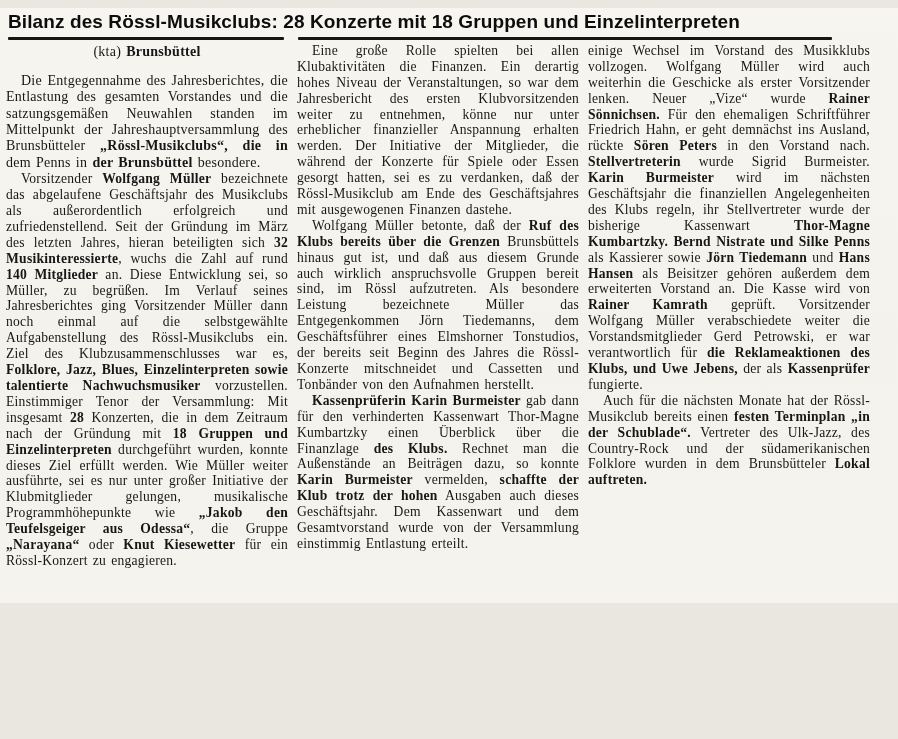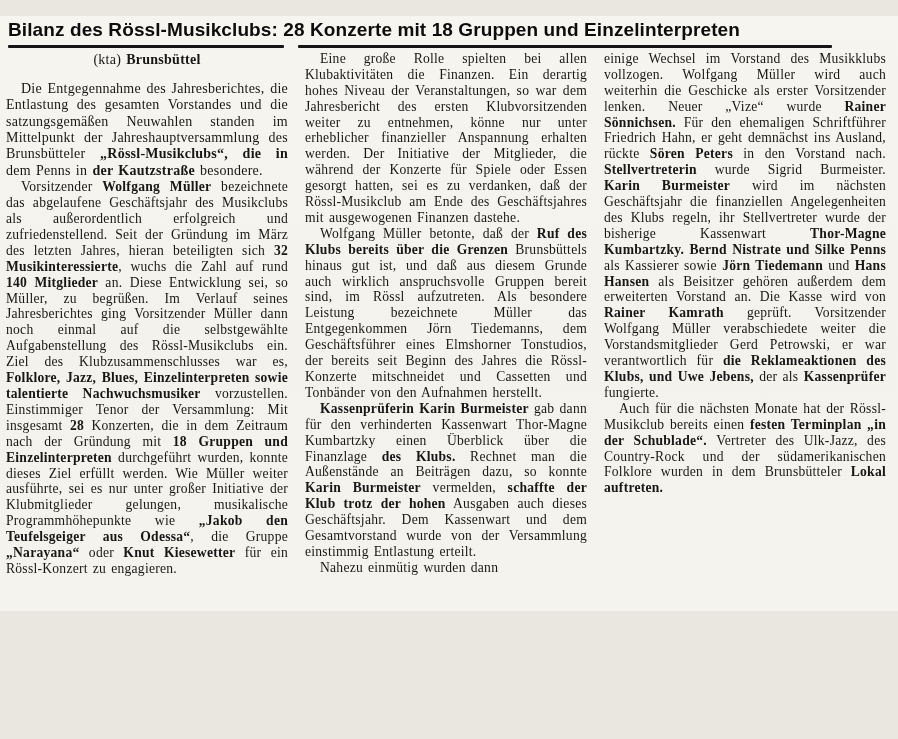--- a/index.html
+++ b/index.html
@@ -1,37 +1,37 @@
 <!DOCTYPE html>
 <html lang="de"><head>
 <meta charset="utf-8">
 <style>
   html,body { margin:0; padding:0; background:#e9e7e0; }
   .page {
-    position:relative; width:898px; height:595px; margin:16px auto;
+    position:relative; width:898px; height:595px; margin:8px auto;
     box-sizing:border-box; padding:4px 8px 0 6px;
     background:linear-gradient(180deg,#f7f5f0 0%,#f4f2ec 55%,#f5f3ed 100%);
     color:#141414; overflow:hidden;
     font-family:"Liberation Serif", serif;
   }
   .kicker {
     font-family:"Liberation Sans", sans-serif;
     font-weight:bold; font-size:19px; line-height:1.1;
     letter-spacing:0.1px; color:#0d0d0d; padding-left:2px;
   }
   .kicker-rules { display:flex; gap:14px; margin:4px 0 3px 2px; }
   .kicker-rule { height:3px; background:#161616; border-radius:1px; }
   .kicker-rule.seg1 { width:276px; }
   .kicker-rule.seg2 { width:534px; }
   .headline {
     font-family:"Liberation Serif", serif;
     font-weight:bold; font-size:35px; line-height:1.05;
     letter-spacing:-0.4px; color:#0b0b0b; margin:2px 0 7px 0;
   }
-  .columns { display:flex; gap:17px; align-items:flex-start; }
+  .columns { display:flex; gap:9px; align-items:flex-start; }
   .col {
     width:282px; flex:0 0 282px;
     font-size:13.6px; line-height:15.9px;
     letter-spacing:0.25px; word-spacing:1.4px;
     text-align:justify; hyphens:auto; color:#171717;
   }
   .byline { text-align:center; font-size:14px; margin:1px 0 13px 0; }
   .byline .loc { font-weight:bold; }
   .para { margin:0; text-indent:15px; }
   .para.noindent { text-indent:0; }
@@ -52,29 +52,28 @@
 
 
   <div class="columns">
 
     <div class="col">
       <div class="byline">
         <span>(kta)</span>
         <span> </span>
         <span class="loc">Brunsbüttel</span>
       </div>
-    <p class="para lead"><span>Die Entgegennahme des Jahresberichtes, die Entlastung des gesamten Vorstandes und die satzungsgemäßen Neuwahlen standen im Mittelpunkt der Jahreshauptversammlung des Brunsbütteler </span><span class="b">„Rössl-Musikclubs“, die in</span><span> dem Penns in </span><span class="b">der Kautzstraße</span><span> besondere.</span></p>
+    <p class="para lead"><span>Die Entgegennahme des Jahresberichtes, die Entlastung des gesamten Vorstandes und die satzungsgemäßen Neuwahlen standen im Mittelpunkt der Jahreshauptversammlung des Brunsbütteler </span><span class="b">„Rössl-Musikclubs“, die in</span><span> dem Penns in </span><span class="b">der Brunsbüttel</span><span> besondere.</span></p>
         <p class="para"><span>Vorsitzender </span><span class="b">Wolfgang Müller</span><span> bezeichnete das abgelaufene Geschäftsjahr des Musikclubs als außerordentlich erfolgreich und zufriedenstellend. Seit der Gründung im März des letzten Jahres, hieran beteiligten sich </span><span class="b">32 Musikinteressierte</span><span>, wuchs die Zahl auf rund </span><span class="b">140 Mitglieder</span><span> an. Diese Entwicklung sei, so Müller, zu begrüßen. Im Verlauf seines Jahresberichtes ging Vorsitzender Müller dann noch einmal auf die selbstgewählte Aufgabenstellung des Rössl-Musikclubs ein. Ziel des Klubzusammenschlusses war es, </span><span class="b">Folklore, Jazz, Blues, Einzelinterpreten sowie talentierte Nachwuchsmusiker</span><span> vorzustellen. Einstimmiger Tenor der Versammlung: Mit insgesamt </span><span class="b">28</span><span> Konzerten, die in dem Zeitraum nach der Gründung mit </span><span class="b">18 Gruppen und Einzelinterpreten</span><span> durchgeführt wurden, konnte dieses Ziel erfüllt werden. Wie Müller weiter ausführte, sei es nur unter großer Initiative der Klubmitglieder gelungen, musikalische Programmhöhepunkte wie </span><span class="b">„Jakob den Teufelsgeiger aus Odessa“</span><span>, die Gruppe </span><span class="b">„Narayana“</span><span> oder </span><span class="b">Knut Kiesewetter</span><span> für ein Rössl-Konzert zu engagieren.</span></p>
       </div>
 
     <div class="col">
         <p class="para"><span>Eine große Rolle spielten bei allen Klubaktivitäten die Finanzen. Ein derartig hohes Niveau der Veranstaltungen, so war dem Jahresbericht des ersten Klubvorsitzenden weiter zu entnehmen, könne nur unter erheblicher finanzieller Anspannung erhalten werden. Der Initiative der Mitglieder, die während der Konzerte für Spiele oder Essen gesorgt hatten, sei es zu verdanken, daß der Rössl-Musikclub am Ende des Geschäftsjahres mit ausgewogenen Finanzen dastehe.</span></p>
         <p class="para"><span>Wolfgang Müller betonte, daß der </span><span class="b">Ruf des Klubs bereits über die Grenzen</span><span> Brunsbüttels hinaus gut ist, und daß aus diesem Grunde auch wirklich anspruchsvolle Gruppen bereit sind, im Rössl aufzutreten. Als besondere Leistung bezeichnete Müller das Entgegenkommen Jörn Tiedemanns, dem Geschäftsführer eines Elmshorner Tonstudios, der bereits seit Beginn des Jahres die Rössl-Konzerte mitschneidet und Cassetten und Tonbänder von den Aufnahmen herstellt.</span></p>
         <p class="para"><span class="b">Kassenprüferin Karin Burmeister</span><span> gab dann für den verhinderten Kassenwart Thor-Magne Kumbartzky einen Überblick über die Finanzlage </span><span class="b">des Klubs.</span><span> Rechnet man die Außenstände an Beiträgen dazu, so konnte </span><span class="b">Karin Burmeister</span><span> vermelden, </span><span class="b">schaffte der Klub trotz der hohen</span><span> Ausgaben auch dieses Geschäftsjahr. Dem Kassenwart und dem Gesamtvorstand wurde von der Versammlung einstimmig Entlastung erteilt.</span></p>
-        <p class="para"><span>Nahezu einmütig wurden dann</span></p>
       </div>
 
     <div class="col">
         <p class="para noindent"><span>einige Wechsel im Vorstand des Musikklubs vollzogen. Wolfgang Müller wird auch weiterhin die Geschicke als erster Vorsitzender lenken. Neuer „Vize“ wurde </span><span class="b">Rainer Sönnichsen.</span><span> Für den ehemaligen Schriftführer Friedrich Hahn, er geht demnächst ins Ausland, rückte </span><span class="b">Sören Peters</span><span> in den Vorstand nach. </span><span class="b">Stellvertreterin</span><span> wurde Sigrid Burmeister. </span><span class="b">Karin Burmeister</span><span> wird im nächsten Geschäftsjahr die finanziellen Angelegenheiten des Klubs regeln, ihr Stellvertreter wurde der bisherige Kassenwart </span><span class="b">Thor-Magne Kumbartzky.</span><span> </span><span class="b">Bernd Nistrate und Silke Penns</span><span> als Kassierer sowie </span><span class="b">Jörn Tiedemann</span><span> und </span><span class="b">Hans Hansen</span><span> als Beisitzer gehören außerdem dem erweiterten Vorstand an. Die Kasse wird von </span><span class="b">Rainer Kamrath</span><span> geprüft. Vorsitzender Wolfgang Müller verabschiedete weiter die Vorstandsmitglieder Gerd Petrowski, er war verantwortlich für </span><span class="b">die Reklameaktionen des Klubs, und Uwe Jebens,</span><span> der als </span><span class="b">Kassenprüfer</span><span> fungierte.</span></p>
         <p class="para"><span>Auch für die nächsten Monate hat der Rössl-Musikclub bereits einen </span><span class="b">festen Terminplan „in der Schublade“.</span><span> Vertreter des Ulk-Jazz, des Country-Rock und der südamerikanischen Folklore wurden in dem Brunsbütteler </span><span class="b">Lokal auftreten.</span></p>
       </div>
 
   </div>
 </div>
 

